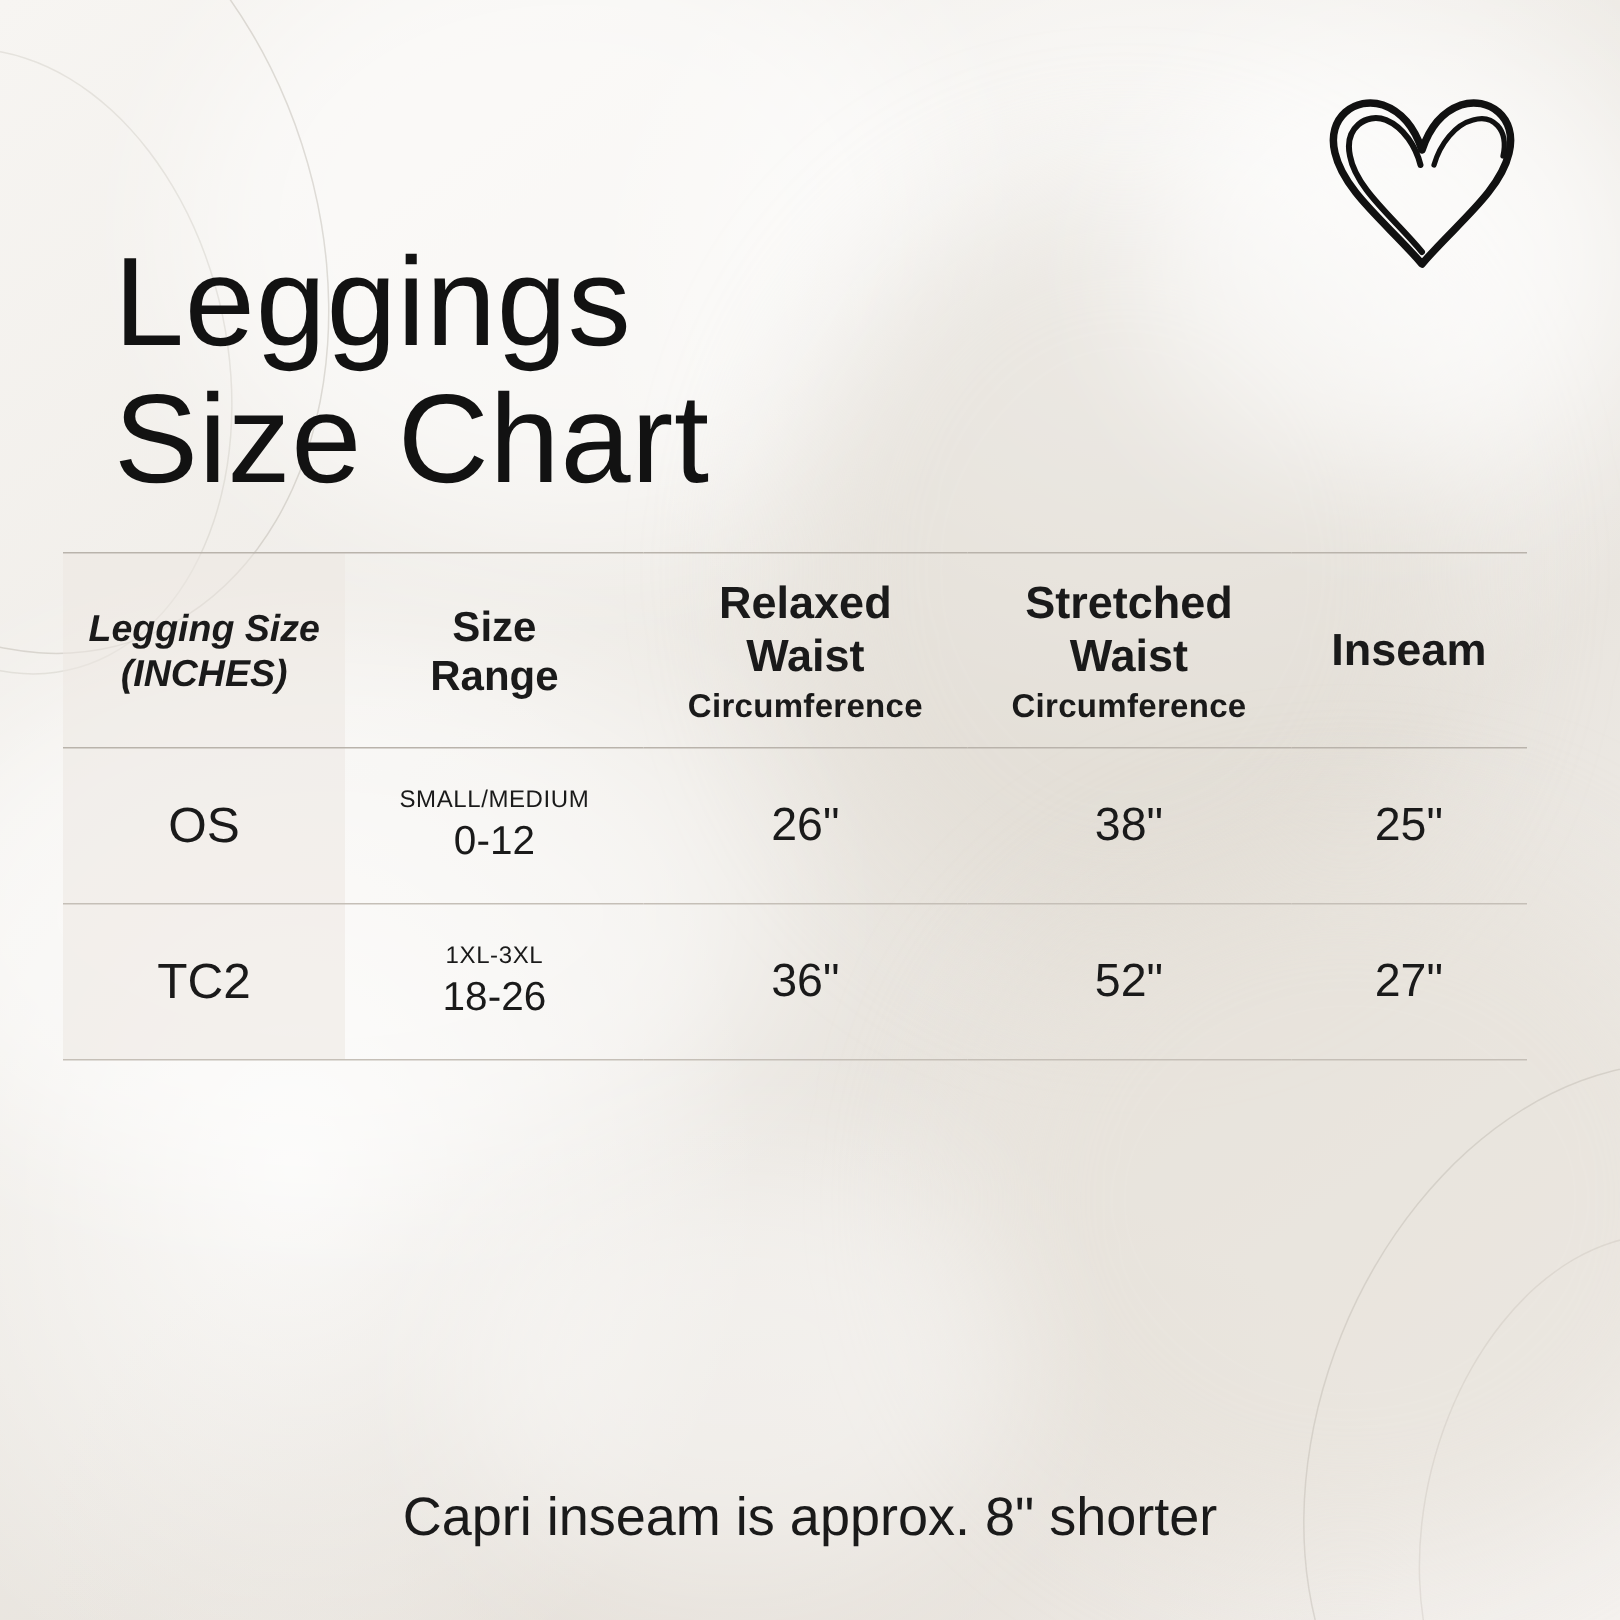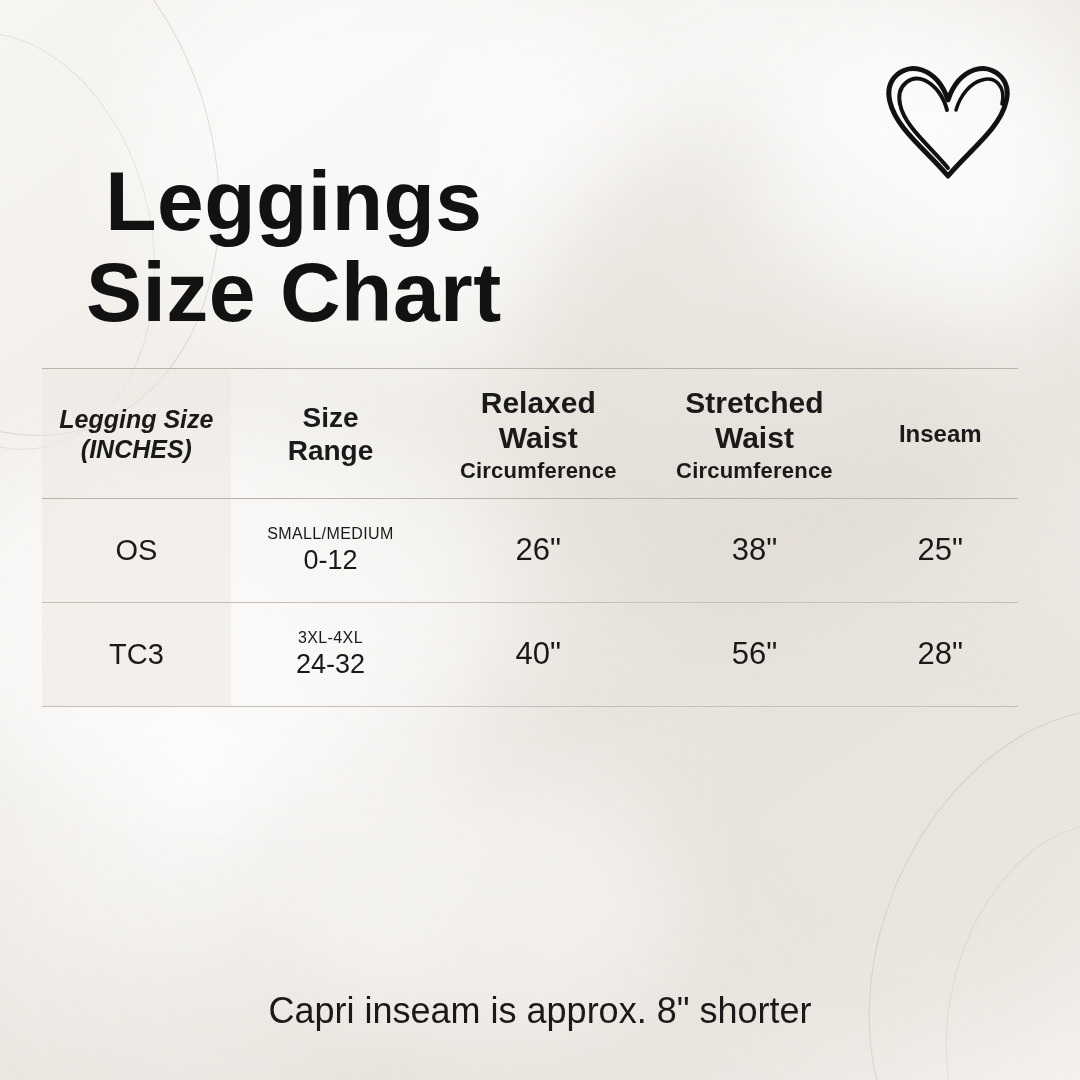--- a/index.html
+++ b/index.html
@@ -60,29 +60,28 @@
   .heart {
     position: absolute;
     right: 62px;
     top: 58px;
     width: 140px;
     height: 128px;
   }
 
   .title {
     position: absolute;
-    left: 86px;
+    left: 76px;
     top: 156px;
     color: #121212;
     font-size: 84px;
     line-height: 1.08;
-    font-weight: 700;
+    font-weight: 400;
     letter-spacing: 0.5px;
     white-space: pre-line;
-    text-align: center;
   }
 
   table.size-chart {
     position: absolute;
     left: 42px;
     top: 368px;
     width: 976px;
     border-collapse: collapse;
     color: #1a1a1a;
   }
@@ -99,21 +98,21 @@
     width: 190px;
     font-style: italic;
     font-size: 25px;
     line-height: 1.22;
     background: rgba(236,232,226,0.55);
     white-space: pre-line;
   }
   th.col-range   { width: 200px; font-size: 28px; line-height: 1.2; white-space: pre-line; }
   th.col-relaxed { width: 215px; font-size: 30px; line-height: 1.18; margin-top: 37px; }
   th.col-stretch { width: 215px; font-size: 30px; line-height: 1.18; }
-  th.col-inseam  { width: 156px; font-size: 24px; }
+  th.col-inseam  { width: 156px; font-size: 30px; }
 
   .sub {
     display: block;
     font-size: 22px;
     font-weight: bold;
     letter-spacing: 0.2px;
     margin-top: 2px;
   }
 
   table.size-chart tbody td {
@@ -121,21 +120,21 @@
     padding: 26px 4px;
     text-align: center;
     vertical-align: middle;
     font-size: 31px;
     font-weight: 400;
     color: #1a1a1a;
   }
 
   table.size-chart tbody td.cell-size {
     background: rgba(236,232,226,0.55);
-    font-size: 29px;
+    font-size: 33px;
   }
 
   .range-small {
     display: block;
     font-size: 16px;
     letter-spacing: 0.4px;
     color: #1a1a1a;
     margin-bottom: 2px;
   }
   .range-big {
@@ -205,28 +204,28 @@
           <td class="cell-size">OS</td>
           <td>
             <span class="range-small">SMALL/MEDIUM</span>
             <span class="range-big">0-12</span>
           </td>
           <td>26"</td>
           <td>38"</td>
           <td>25"</td>
         </tr>
         <tr>
-          <td class="cell-size">TC3</td>
+          <td class="cell-size">TC2</td>
           <td>
-            <span class="range-small">3XL-4XL</span>
-            <span class="range-big">24-32</span>
+            <span class="range-small">1XL-3XL</span>
+            <span class="range-big">18-26</span>
           </td>
-          <td>40"</td>
-          <td>56"</td>
-          <td>28"</td>
+          <td>36"</td>
+          <td>52"</td>
+          <td>27"</td>
         </tr>
       </tbody>
     </table>
 
     <div class="footnote">Capri inseam is approx. 8" shorter</div>
 
   </div>
 </div>
 
 </body></html>

